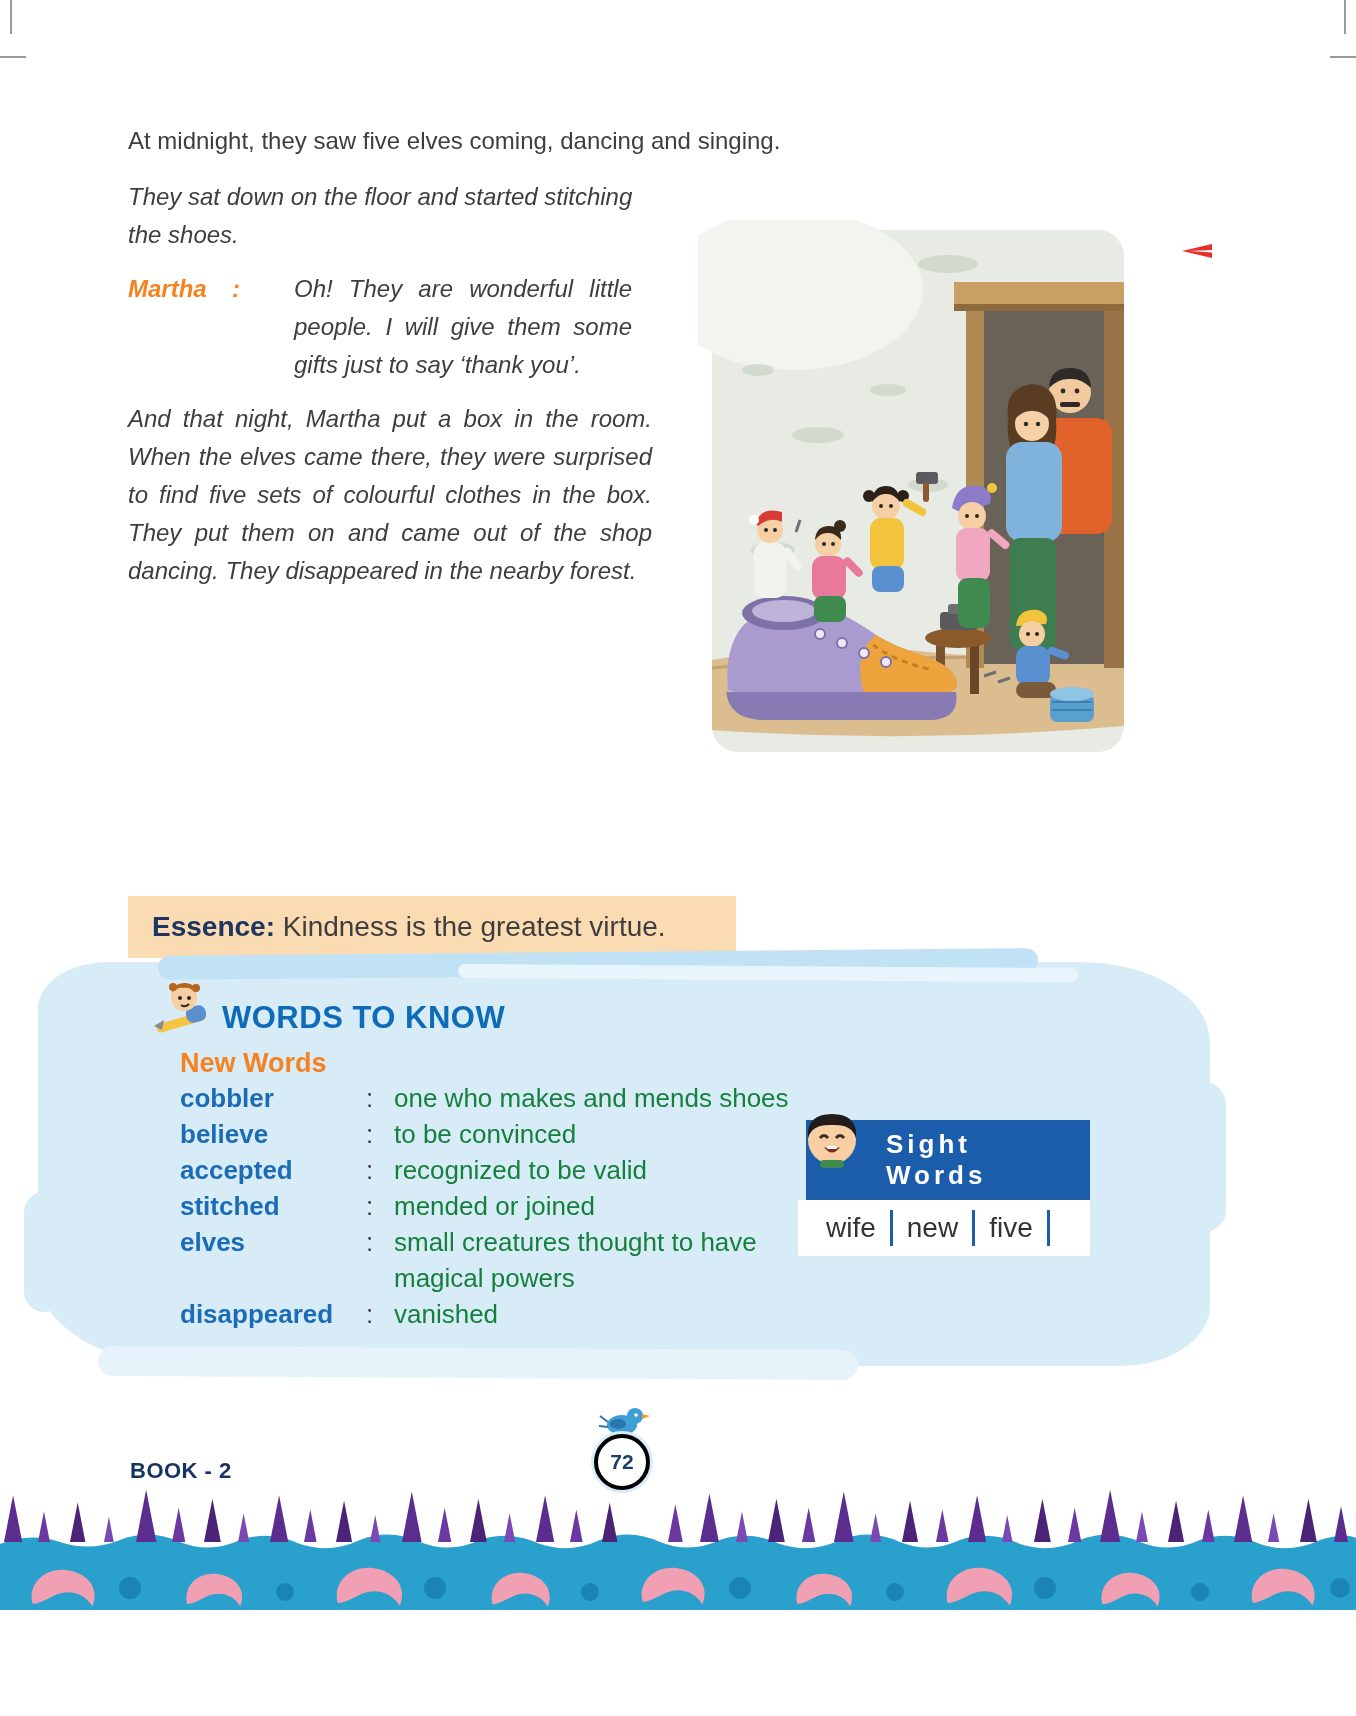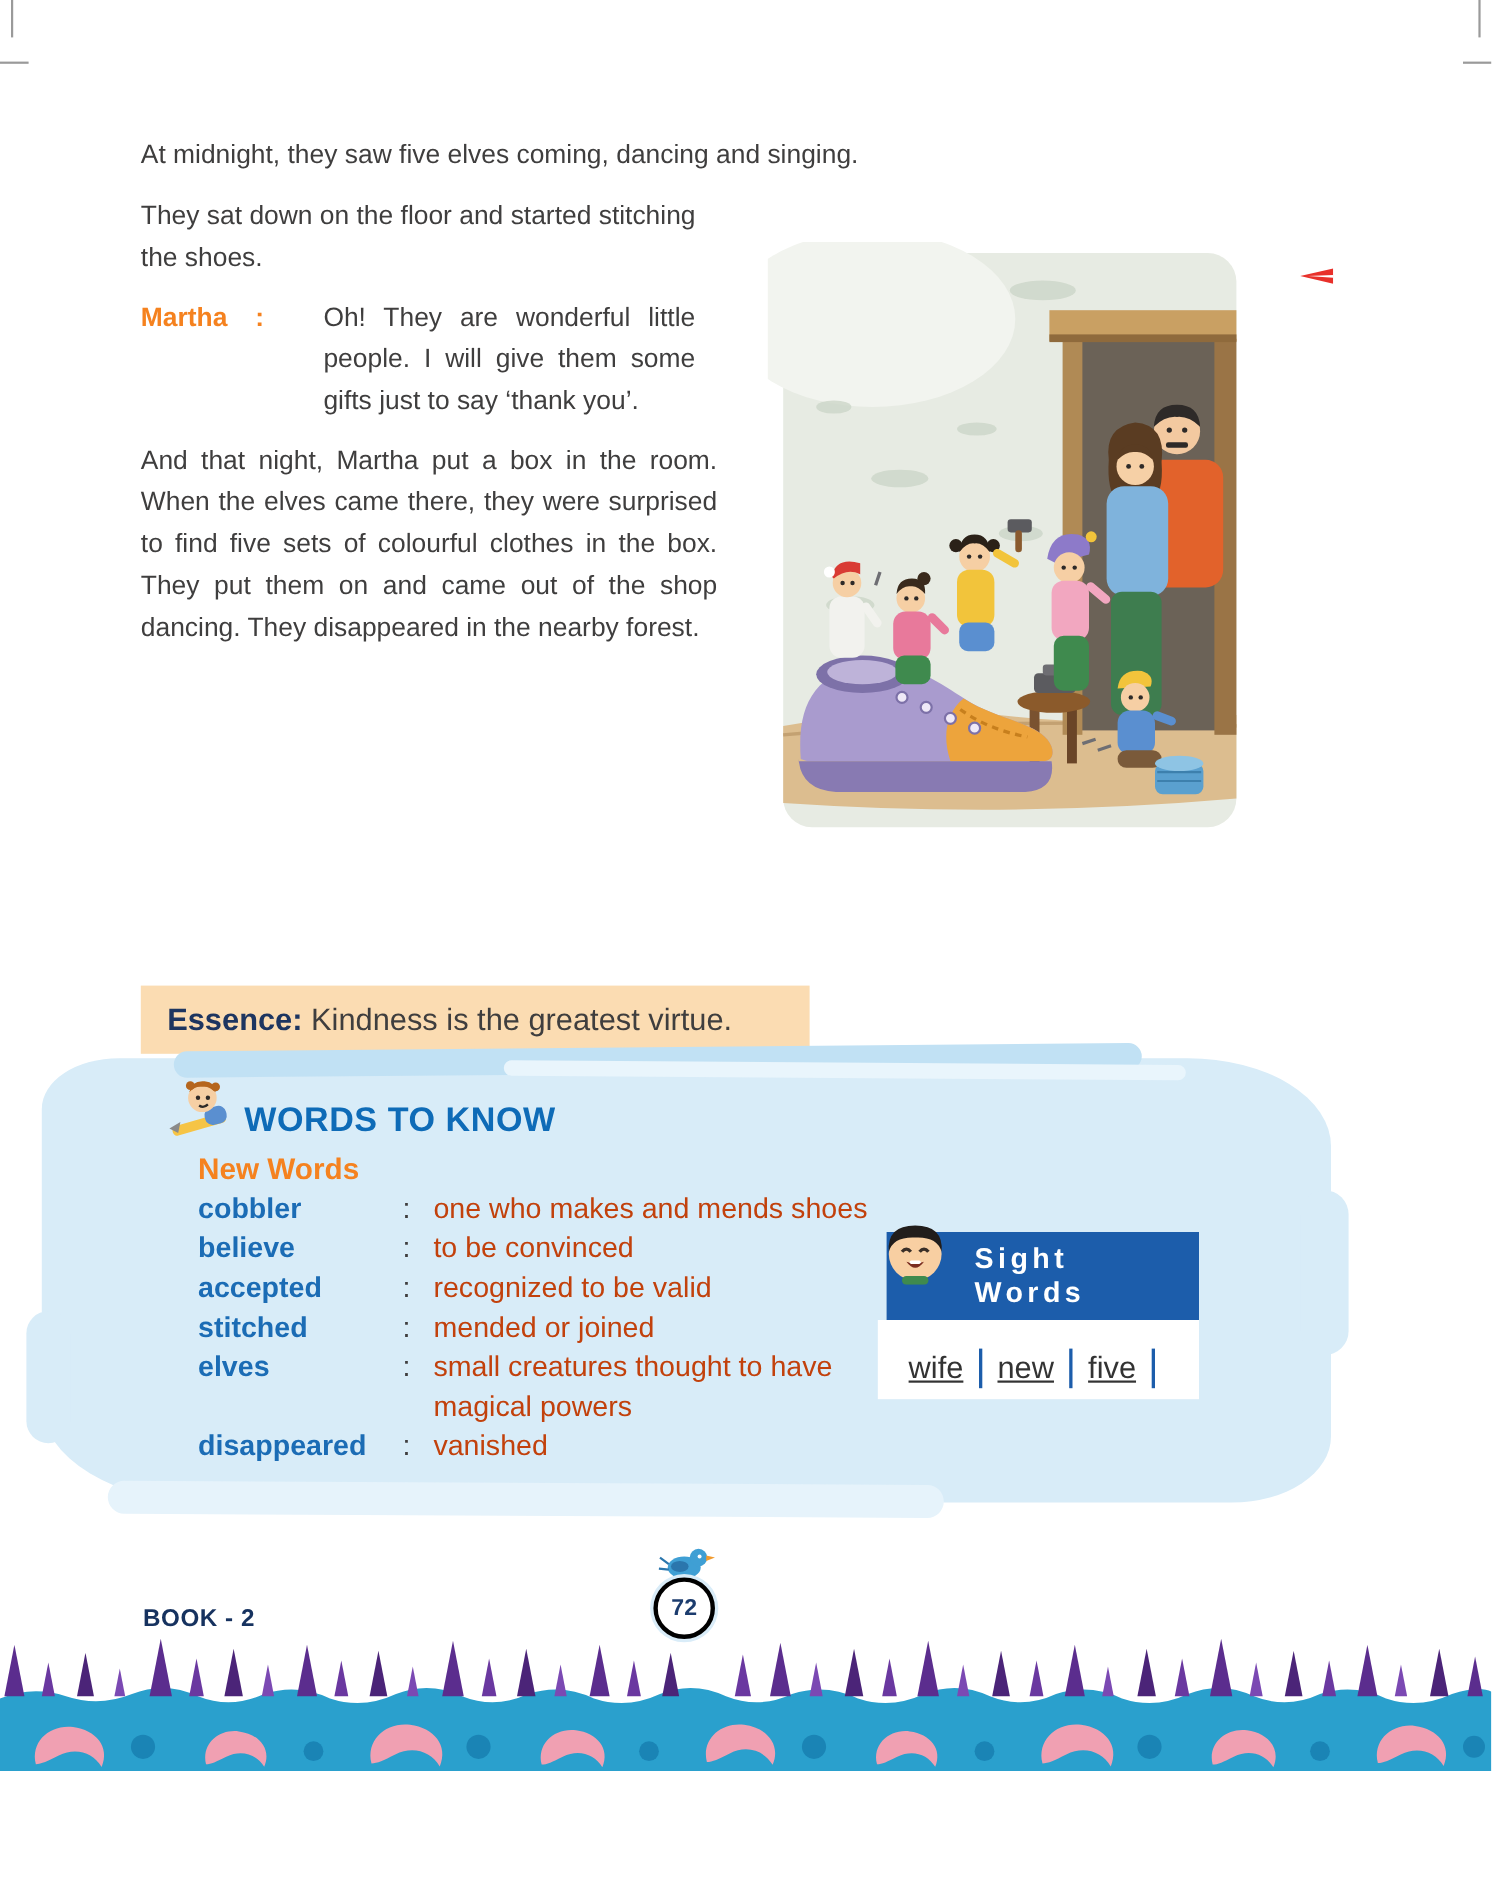--- a/index.html
+++ b/index.html
@@ -12,21 +12,21 @@
     color: #3f3e3e;
     overflow: hidden;
   }
   
   .crop-v { position:absolute; width:2px; height:34px; background:#9a9a9a; top:0; }
   .crop-h { position:absolute; height:2px; width:26px; background:#9a9a9a; top:56px; }
 
   
   .story { position:absolute; left:128px; top:122px; width:1012px; font-size:24px; line-height:38px; }
   .lead { width:1012px; }
-  .textcol { width:524px; }
+  .textcol { width:524px;font-style:italic; }
   .para { margin-top:16px; }
   .jst { text-align: justify; }
   .para1 { margin-top:18px; }
   .dialogue { display:flex; margin-top:16px; }
   .speaker { width:104px; font-weight:bold; color:#f5821f; flex:none; }
   .dcolon  { width:62px; font-weight:bold; color:#f5821f; flex:none; }
   .dtext   { width:338px; text-align:justify; }
 
   
   .illus { position:absolute; left:698px; top:220px; width:440px; height:545px; }
@@ -52,29 +52,29 @@
                    background:#e6f3fb; border-radius:16px; transform:rotate(.3deg); }
 
   .wtk-mascot { position:absolute; left:152px; top:978px; width:66px; height:62px; }
   .wtk-title { position:absolute; left:222px; top:1000px; font-size:31px; font-weight:bold;
                color:#0e6bb7; letter-spacing:.5px; }
   .wtk-sub { position:absolute; left:180px; top:1048px; font-size:27px; font-weight:bold; color:#f5821f; }
   .wlist { position:absolute; left:180px; top:1080px; width:648px; font-size:26px; line-height:36px; }
   .wrow { display:flex; align-items:flex-start; }
   .wterm { width:186px; flex:none; font-weight:bold; color:#1b6cb5; }
   .wcolon { width:28px; flex:none; color:#3f3e3e; }
-  .wdef { width:430px; color:#c2410c; }
+  .wdef { width:430px; color:#15803d; }
 
   
   .sight { position:absolute; left:798px; top:1120px; width:292px; }
   .sight-header { margin-left:8px; background:#1c5dab; color:#ffffff; font-weight:bold;
                   font-size:26px; letter-spacing:4px; padding:9px 10px 9px 80px; }
   .sight-mascot { position:absolute; left:2px; top:-16px; width:64px; height:64px; }
-  .sight-body { display:flex; align-items:center; background:#ffffff; padding:26px 4px 10px 14px;
-                font-size:28px; color:#333333;text-decoration:underline; }
+  .sight-body { display:flex; align-items:center; background:#ffffff; padding:10px 4px 10px 14px;
+                font-size:28px; color:#333333; }
   .sw { padding:0 14px; }
   .sbar { width:3px; height:36px; background:#1c5dab; flex:none; }
 
   
   .book-label { position:absolute; left:130px; top:1458px; font-size:22px; font-weight:bold;
                 color:#16325f; letter-spacing:.5px; }
   .page-badge { position:absolute; left:594px; top:1434px; width:56px; height:56px;
                 background:#ffffff; border:4px solid #000000; border-radius:50%;
                 box-shadow:0 0 0 3px #d9ecf8;
                 display:flex; align-items:center; justify-content:center;

